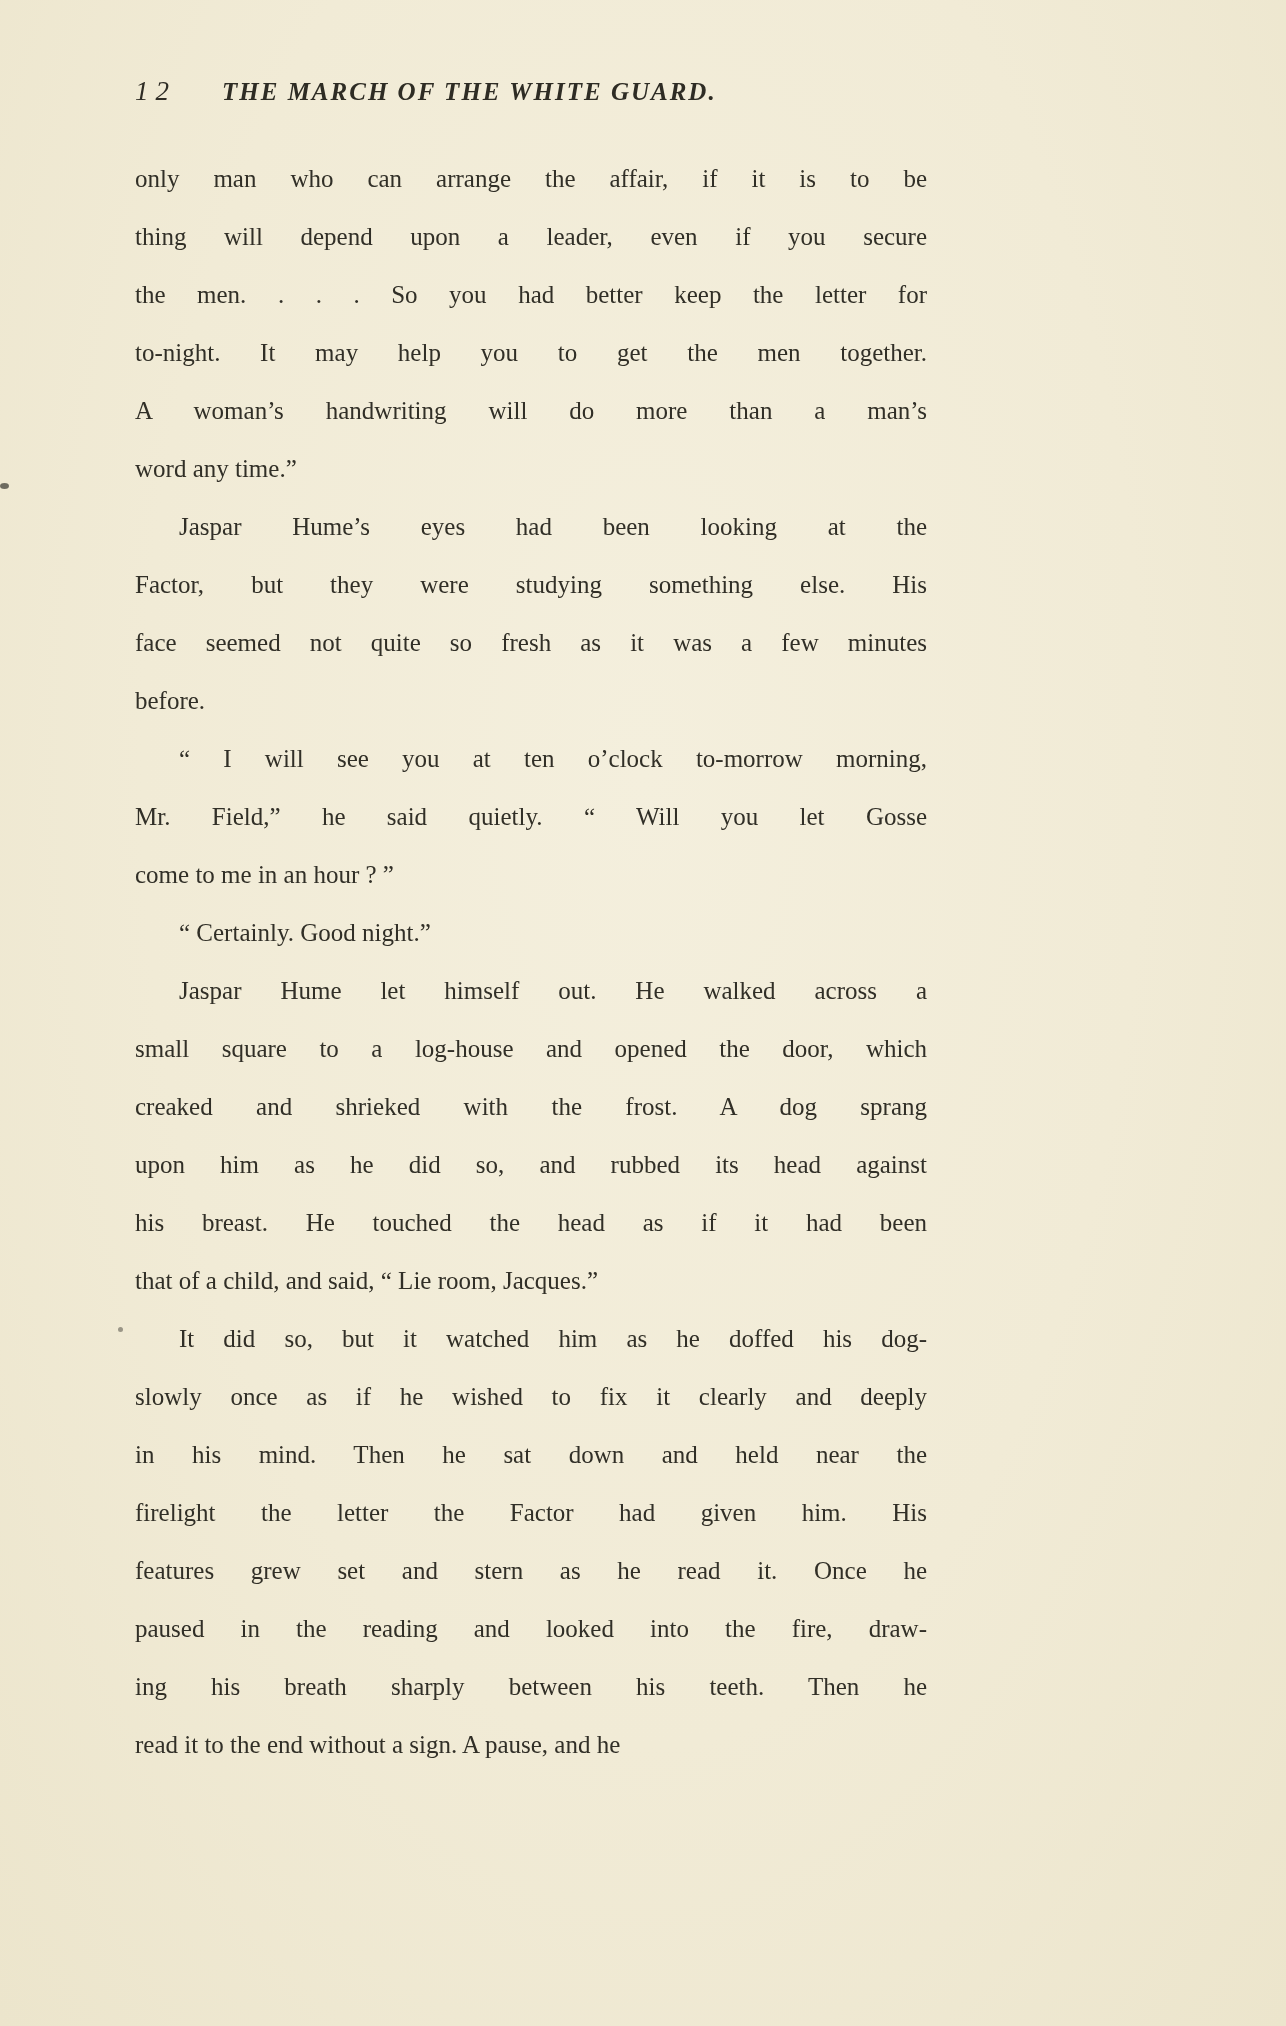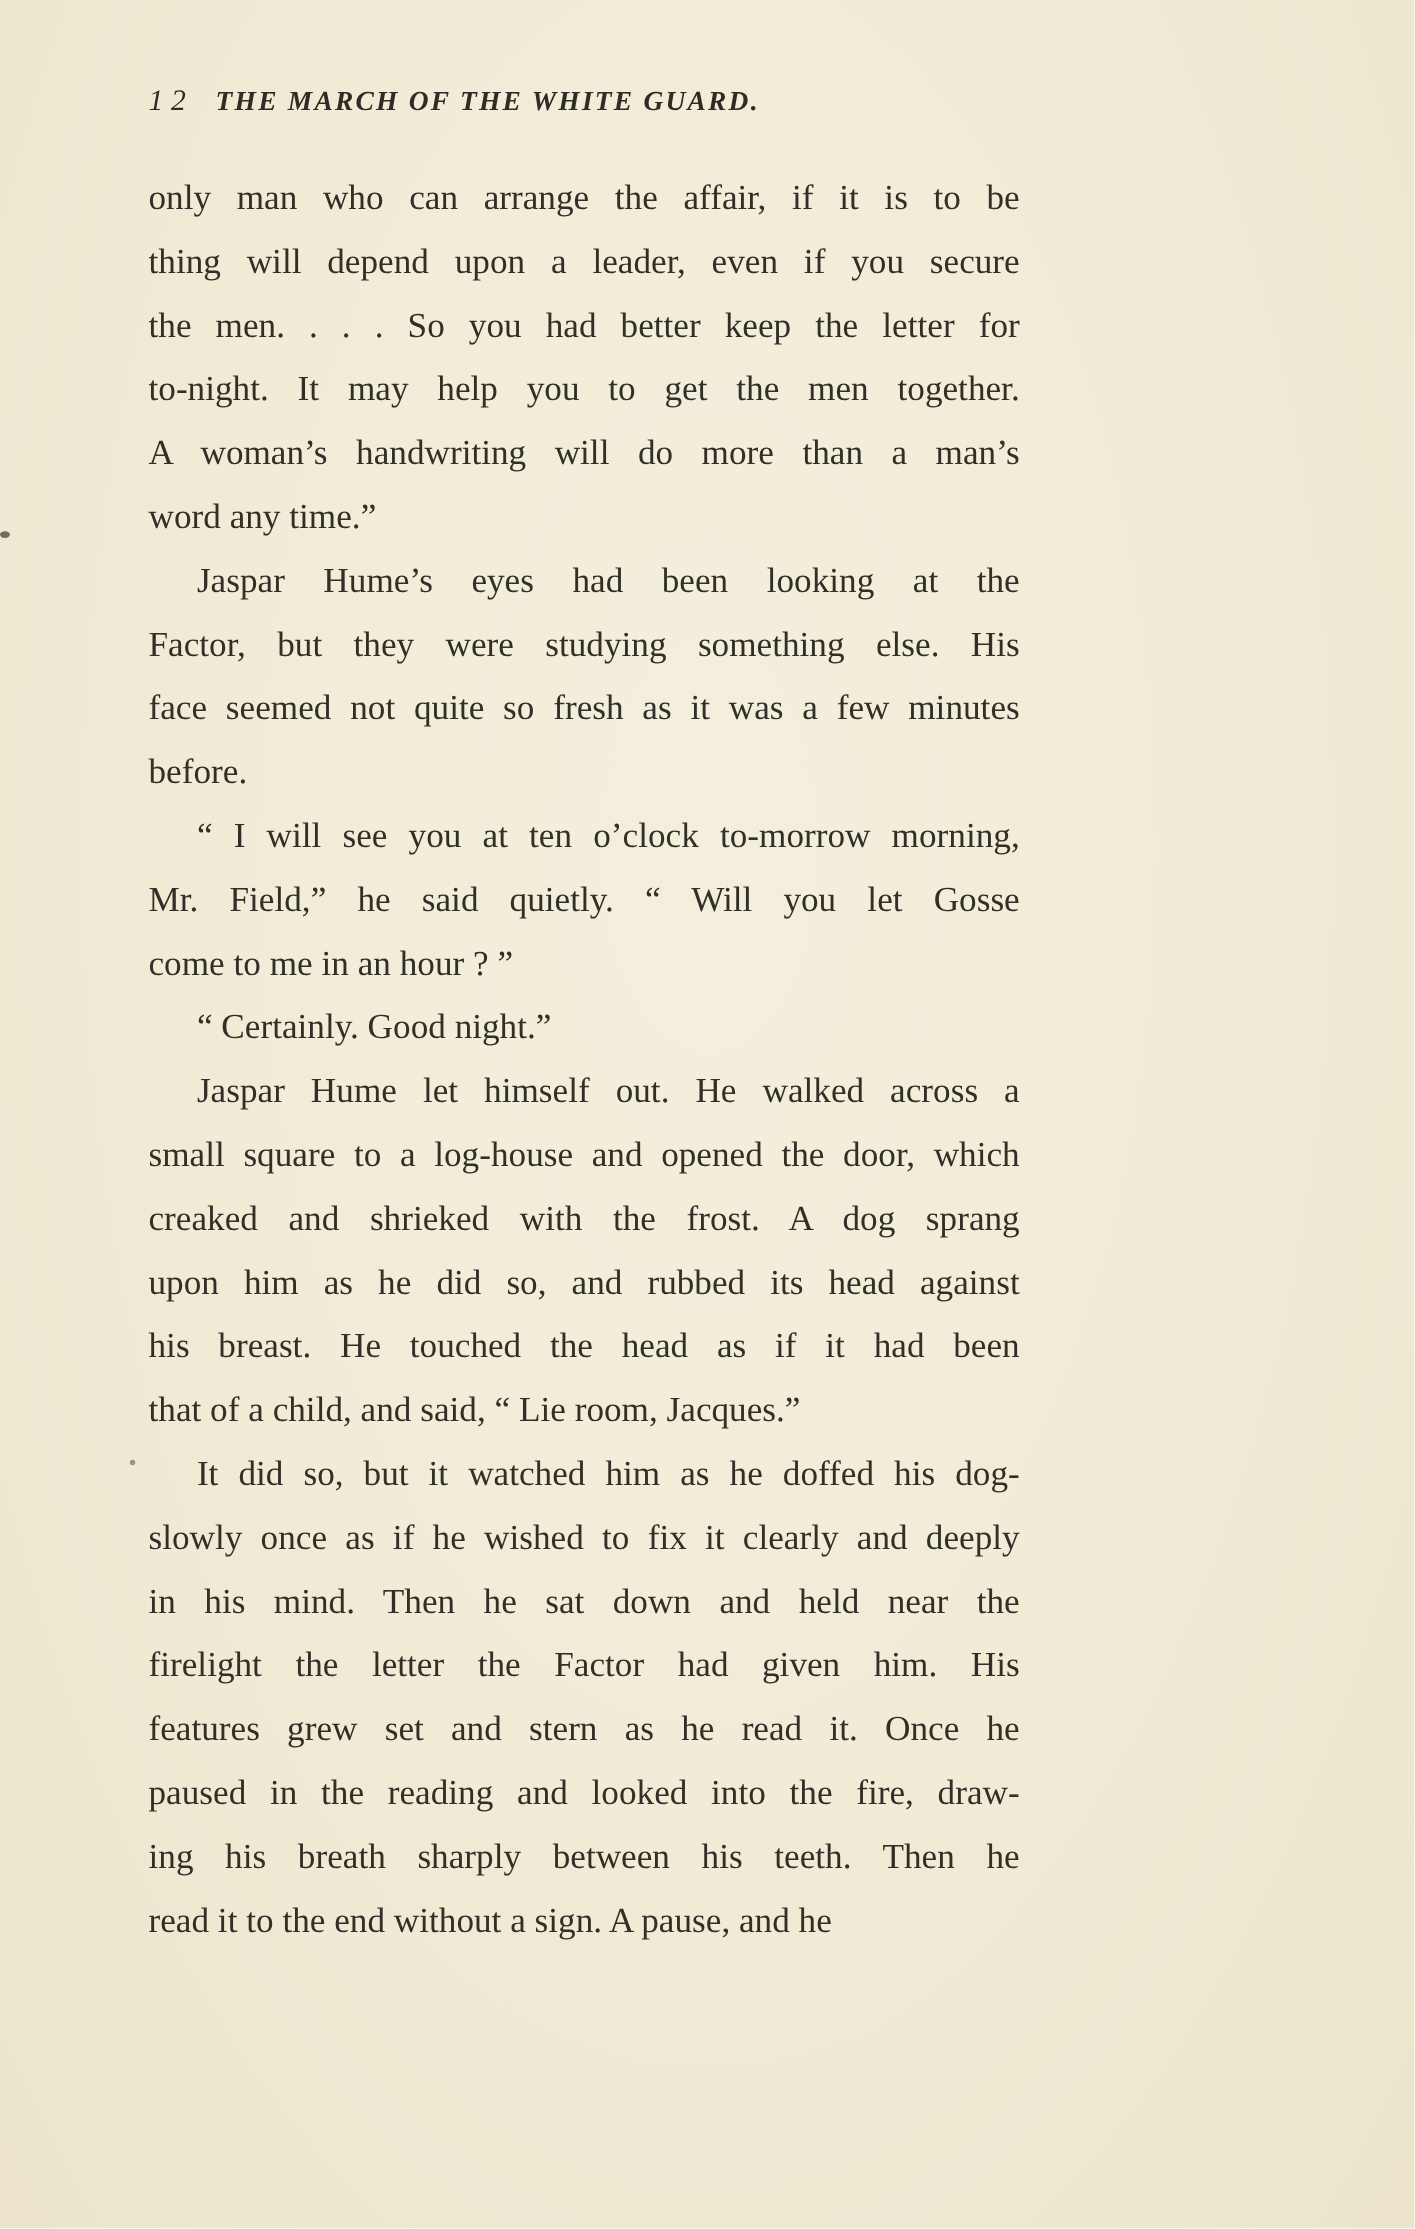--- a/index.html
+++ b/index.html
@@ -23,36 +23,36 @@
     top: 76px;
     left: 135px;
     width: 792px;
     display: flex;
     align-items: baseline;
     color: #2e2c24;
   }
   .page-number {
     font-size: 27px;
     letter-spacing: 7px;
-    margin-right: 20px;
+    margin-right: 46px;
     font-style: italic;
   }
   .running-title {
     font-size: 25px;
     font-weight: bold;
     font-style: italic;
     letter-spacing: 2px;
     white-space: nowrap;
   }
   .text-block {
     position: absolute;
     top: 150px;
     left: 135px;
     width: 792px;
-    font-size: 32px;
+    font-size: 25px;
     line-height: 58px;
     color: #312f27;
   }
   .paragraph {
     margin: 0;
   }
   .line {
     text-align: justify;
     text-align-last: justify;
     height: 58px;

